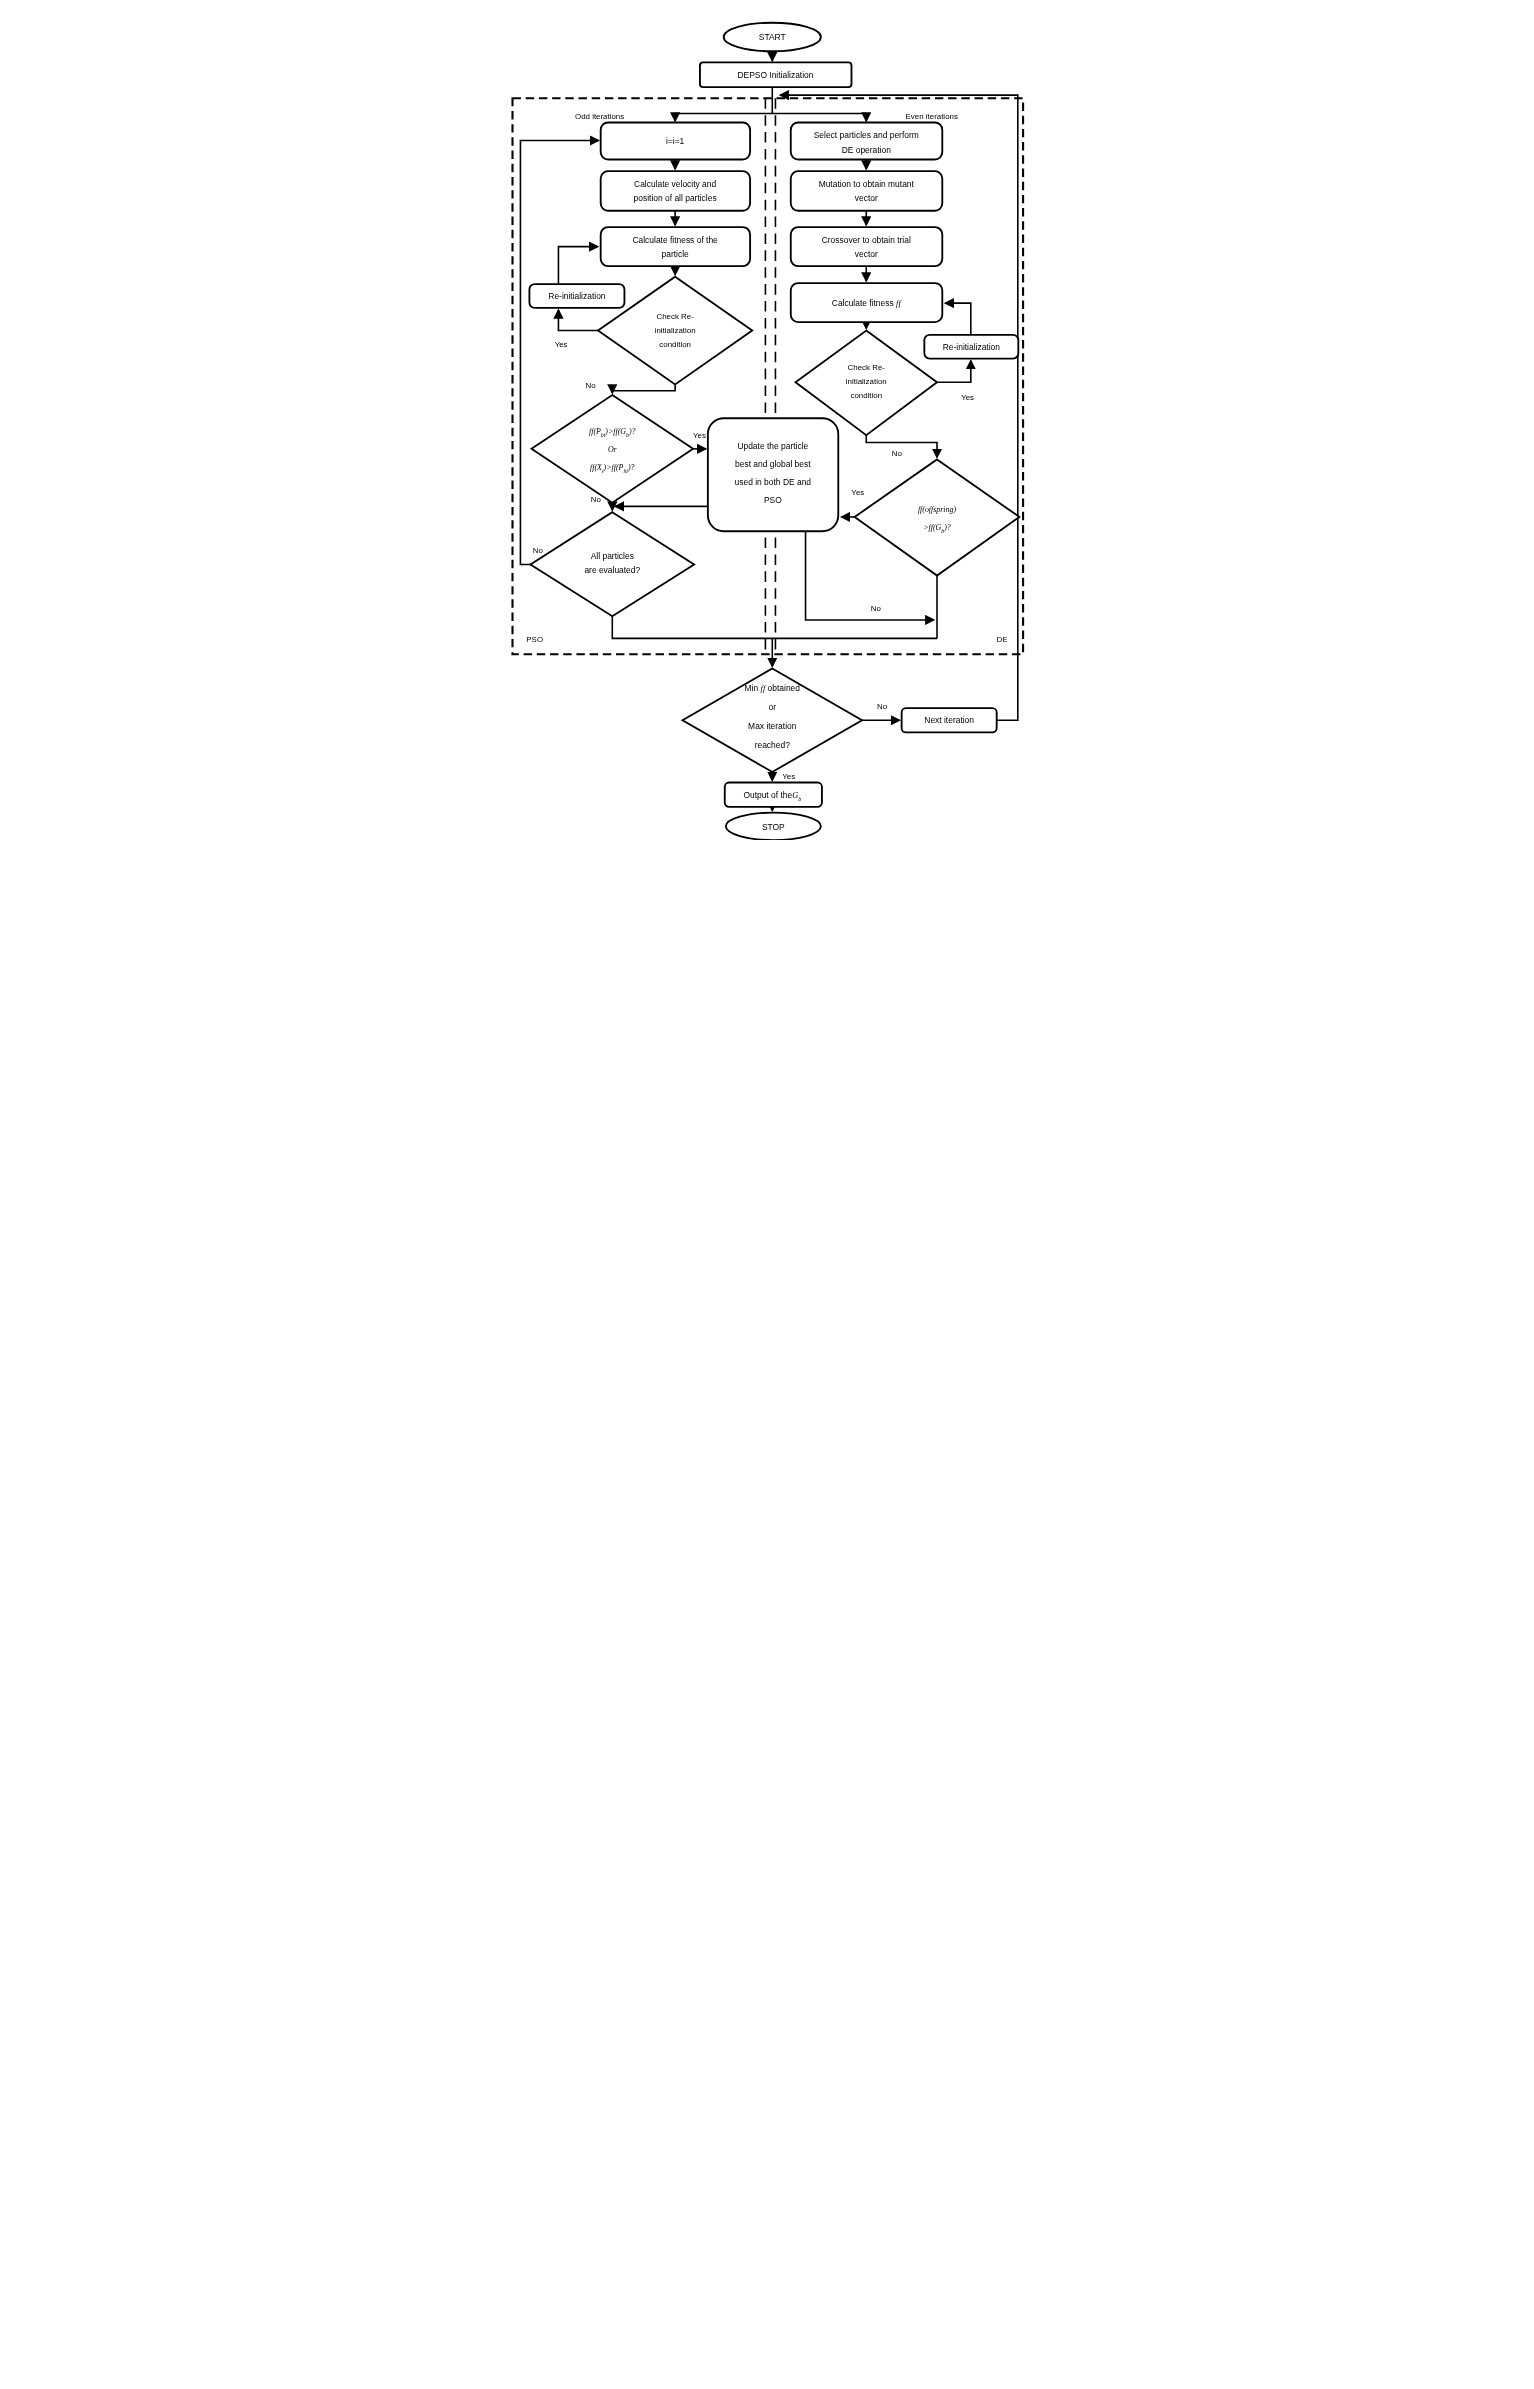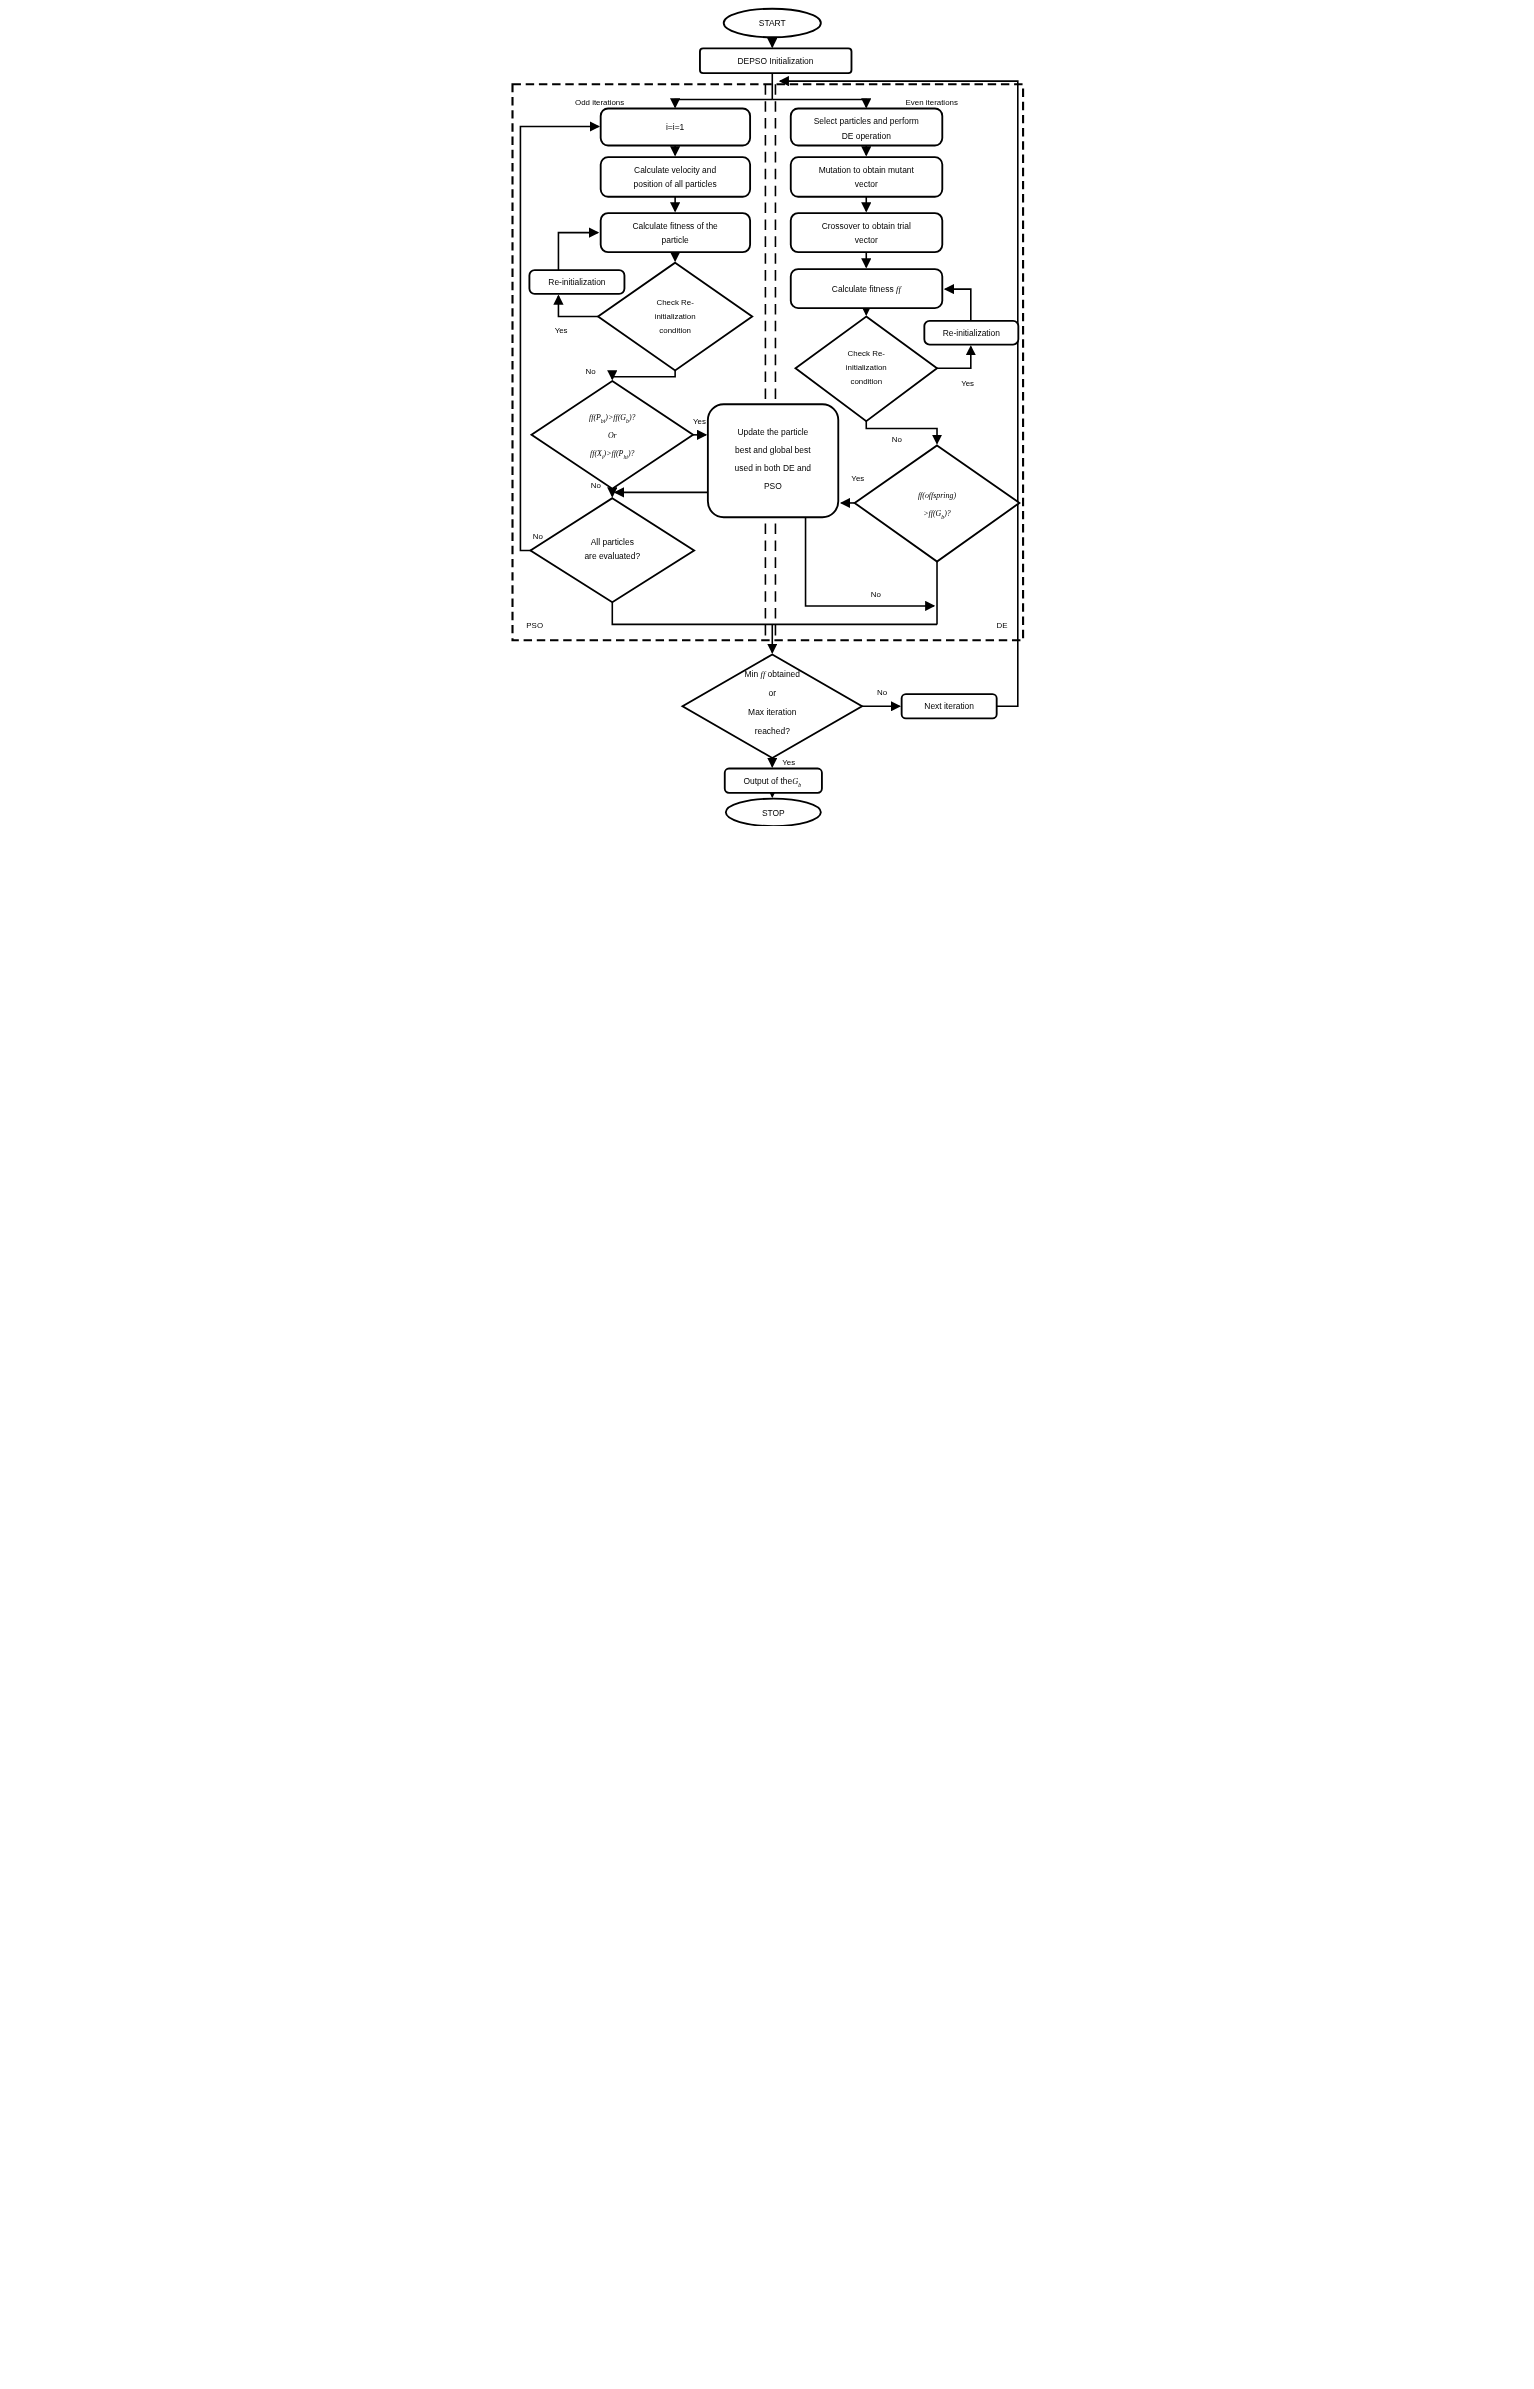--- a/index.html
+++ b/index.html
@@ -1,16 +1,16 @@
 <!DOCTYPE html>
 <html style="font-size:8.4px"><head>
 <meta charset="utf-8">
 <style>
   html,body{margin:0;padding:0;background:#ffffff;}
-  .page{width:100%;max-width:528px;margin:4px auto;background:#be185d;}
+  .page{width:100%;max-width:528px;margin:18px auto;background:#be185d;}
   svg{display:block;width:100%;height:auto;background:#ffffff;}
   svg text{font-family:"Liberation Sans",sans-serif;fill:#000000;text-anchor:middle;}
   .t16{font-size:16px;}
   .t15{font-size:15px;}
   .lbl{font-size:15px;}
   .math{font-family:"Liberation Serif",serif;font-style:italic;font-size:15px;}
   .mathsub{font-family:"Liberation Serif",serif;font-style:italic;font-size:11px;}
   .it{font-family:"Liberation Serif",serif;font-style:italic;}
   .shape{fill:#ffffff;stroke:#000000;stroke-width:3.5;}
   .edge{fill:none;stroke:#000000;stroke-width:3;marker-end:url(#arrow);}

